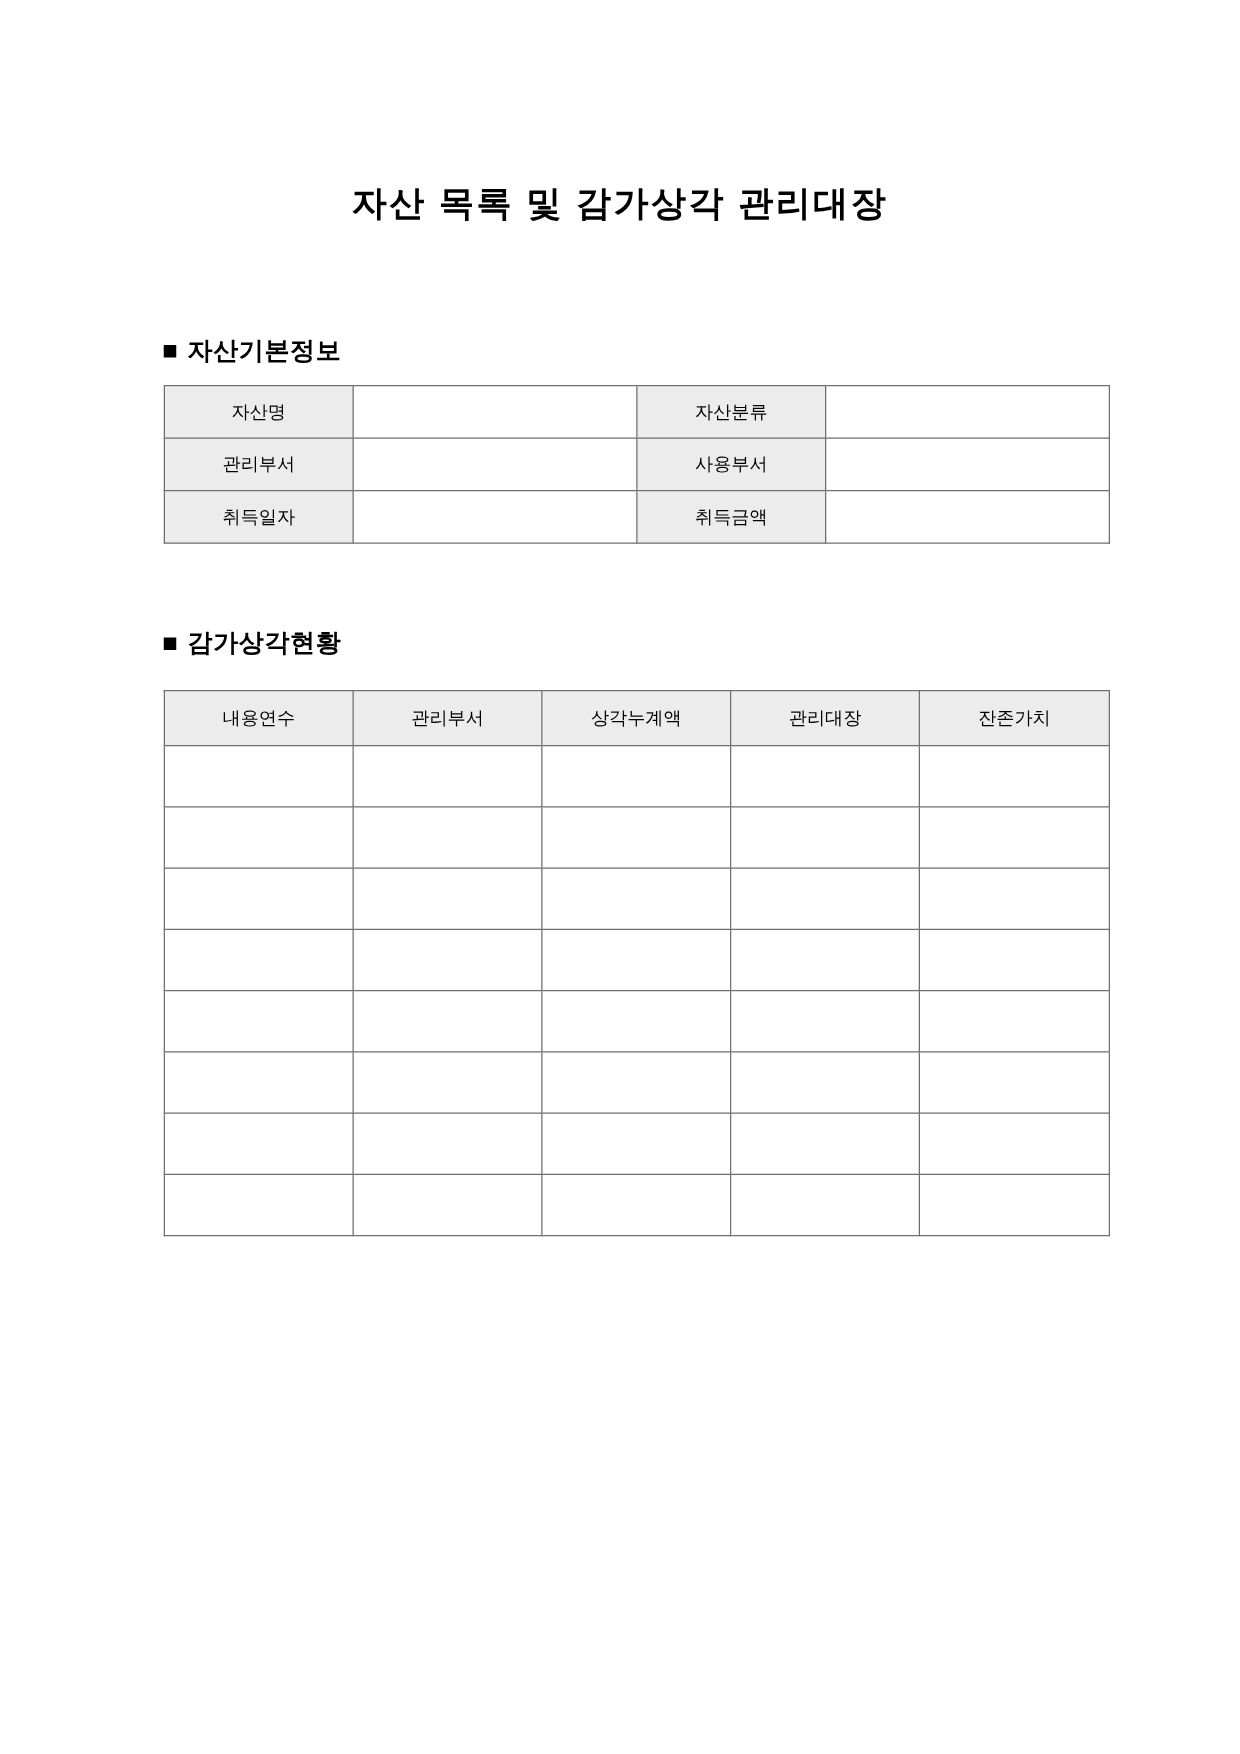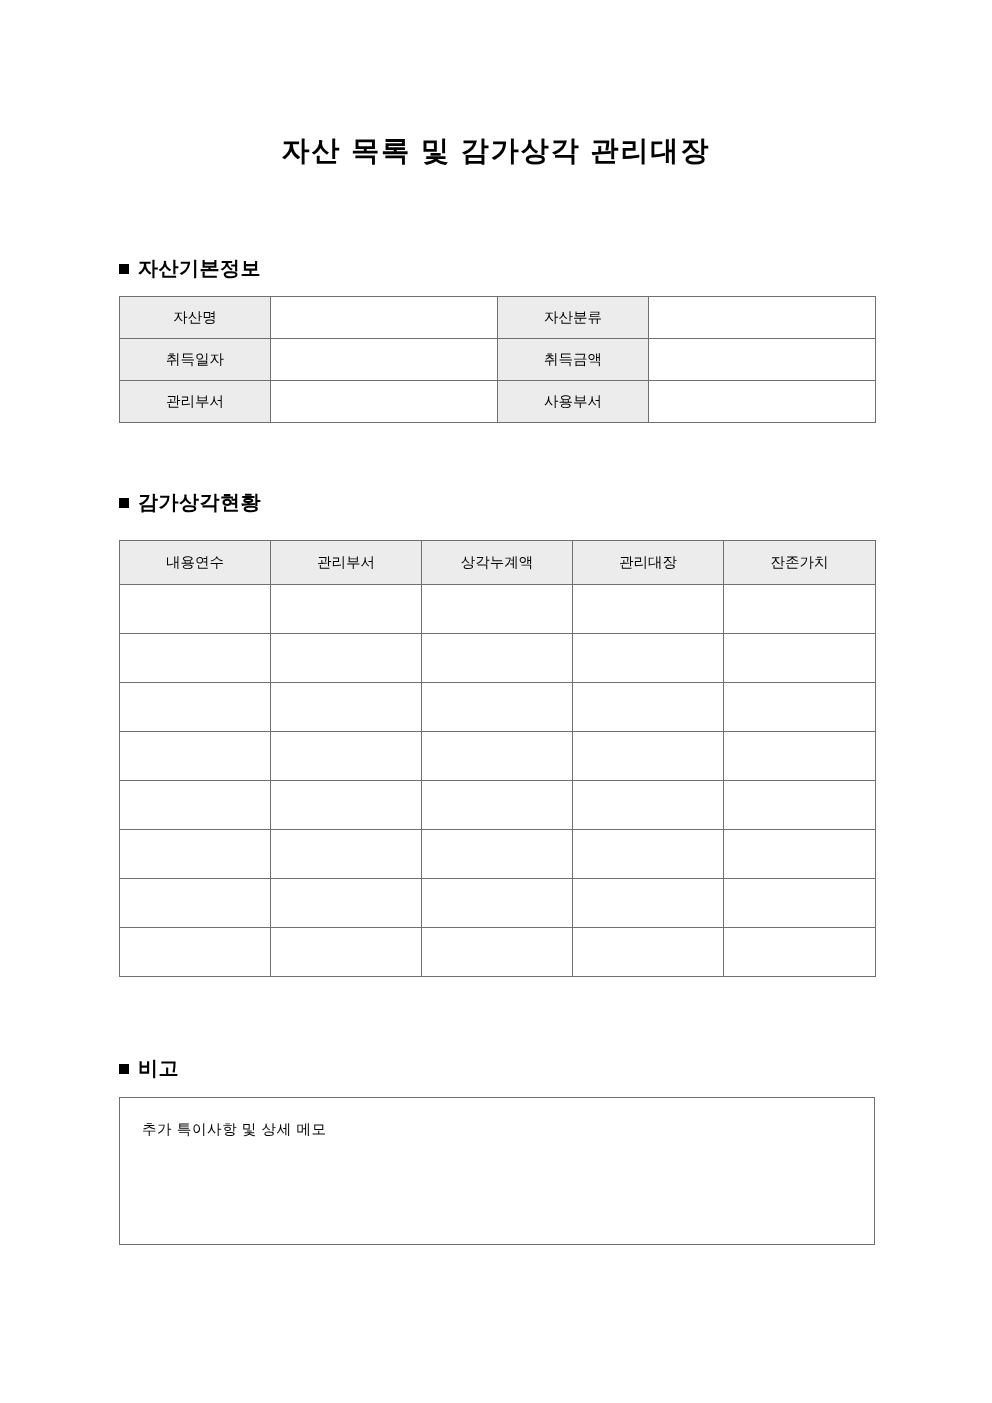--- a/index.html
+++ b/index.html
@@ -11,21 +11,21 @@
     width: 992px;
     height: 1403px;
     font-family: "Liberation Sans", sans-serif;
     color: #000000;
     position: relative;
   }
   .page {
     width: 992px;
     height: 1403px;
     box-sizing: border-box;
-    padding: 0;
+    padding: 12px;
     position: relative;
   }
   .doc-title {
     text-align: center;
     font-size: 28px;
     font-weight: bold;
     letter-spacing: 2px;
     margin: 0;
     padding-top: 132px;
   }
@@ -109,29 +109,29 @@
         <col style="width:227px">
       </colgroup>
       <tbody>
         <tr>
           <td class="label-cell">자산명</td>
           <td></td>
           <td class="label-cell">자산분류</td>
           <td></td>
         </tr>
         <tr>
+          <td class="label-cell">관리부서</td>
+          <td></td>
+          <td class="label-cell">사용부서</td>
+          <td></td>
+        </tr>
+        <tr>
           <td class="label-cell">취득일자</td>
           <td></td>
           <td class="label-cell">취득금액</td>
-          <td></td>
-        </tr>
-        <tr>
-          <td class="label-cell">관리부서</td>
-          <td></td>
-          <td class="label-cell">사용부서</td>
           <td></td>
         </tr>
       </tbody>
     </table>
   </div>
 
   <div class="section">
     <div class="section-heading sec2-heading">
       <span class="bullet"></span>
       <span>감가상각현황</span>
@@ -208,22 +208,14 @@
           <td></td>
           <td></td>
           <td></td>
           <td></td>
           <td></td>
         </tr>
       </tbody>
     </table>
   </div>
 
-  <div class="section">
-    <div class="section-heading sec3-heading">
-      <span class="bullet"></span>
-      <span>비고</span>
-    </div>
-
-    <div class="memo-box">추가 특이사항 및 상세 메모</div>
-  </div>
 
 </div>
 
 </body></html>

